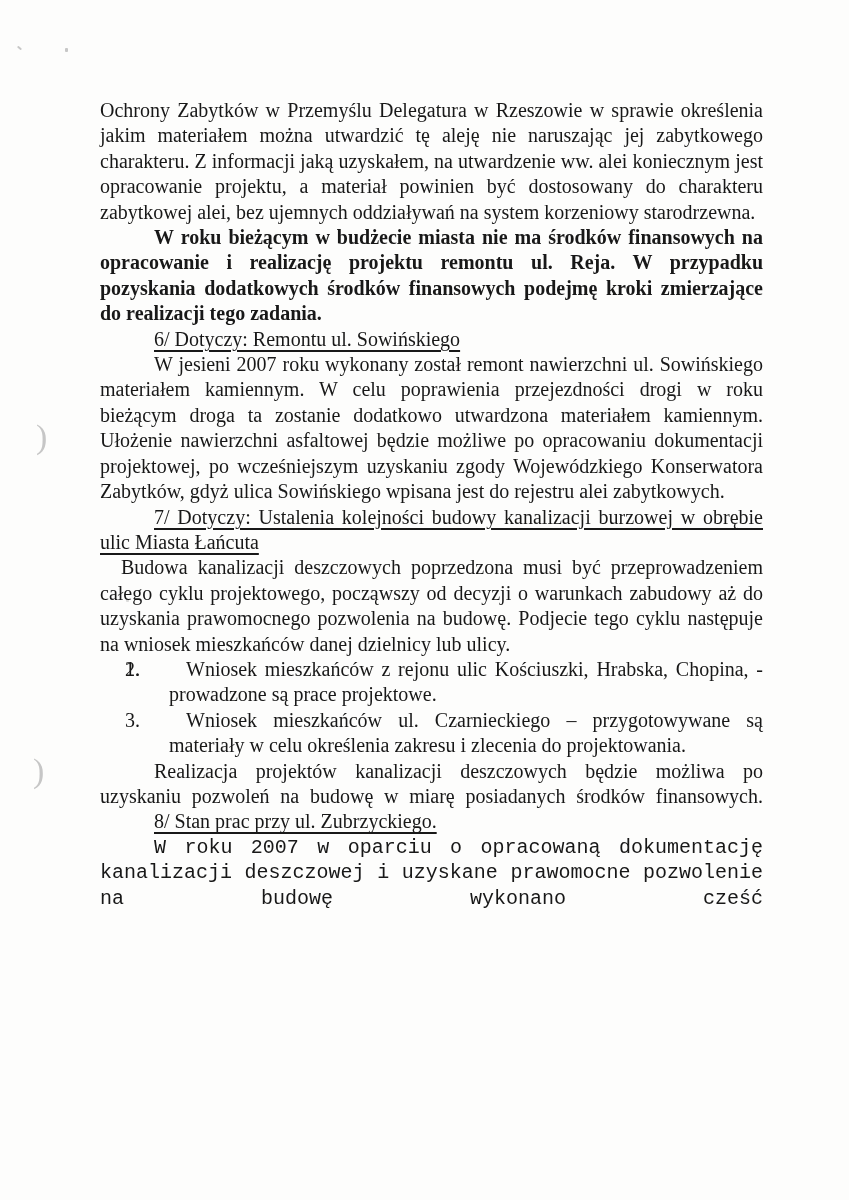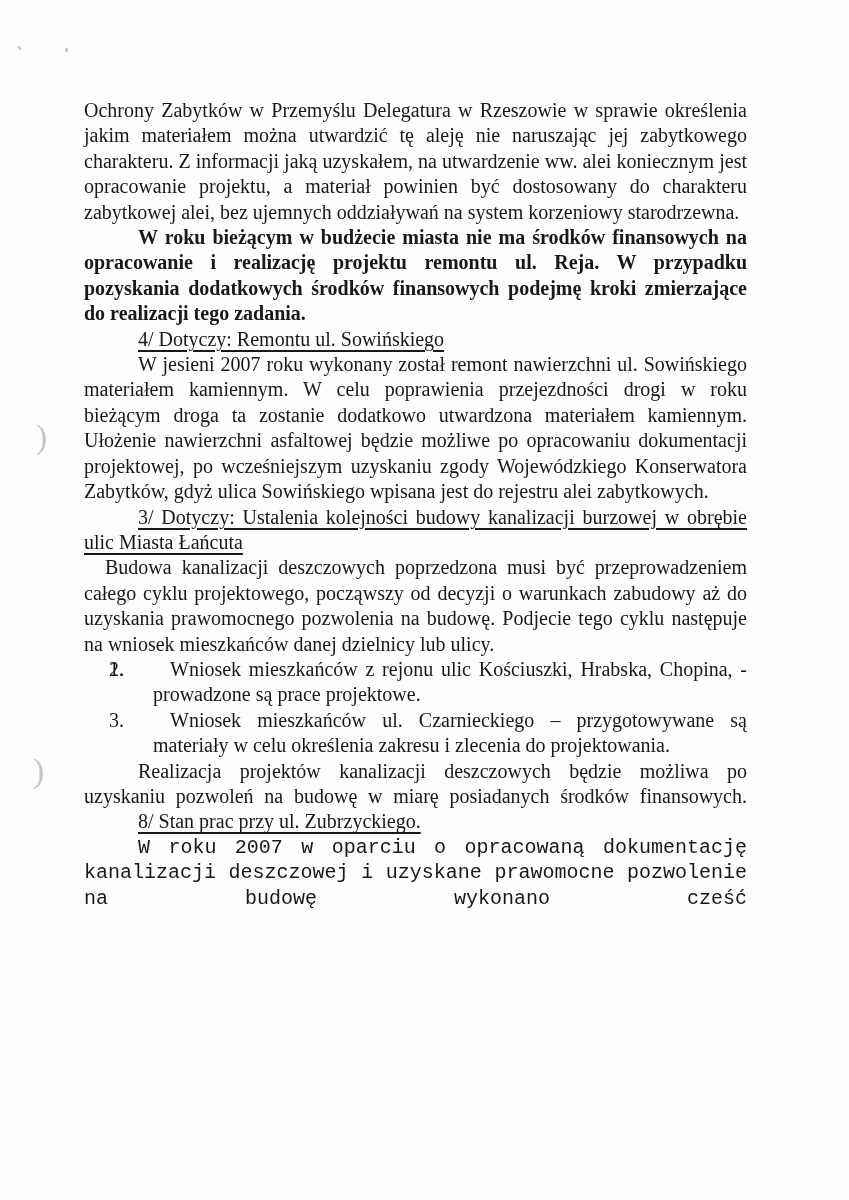--- a/index.html
+++ b/index.html
@@ -11,21 +11,21 @@
     position: relative;
     width: 849px;
     height: 1200px;
     background: #fdfdfc;
     overflow: hidden;
     font-family: "Liberation Serif", "DejaVu Serif", serif;
     color: #181818;
   }
   .text-block {
     position: absolute;
-    left: 84px;
+    left: 100px;
     top: 98px;
     width: 663px;
     font-size: 20px;
     line-height: 25.4px;
     text-align: justify;
     hyphens: none;
     -webkit-hyphens: none;
   }
   .text-block p { margin: 0; }
   .para.indent       { text-indent: 54px; }
@@ -96,25 +96,25 @@
 
   <div class="margin-mark mark-1">)</div>
   <div class="margin-mark mark-2">)</div>
 
   <div class="text-block">
 
     <p class="para no-indent">Ochrony Zabytków w Przemyślu Delegatura w Rzeszowie w sprawie określenia jakim materiałem można utwardzić tę aleję nie naruszając jej zabytkowego charakteru. Z informacji jaką uzyskałem, na utwardzenie ww. alei koniecznym jest opracowanie projektu, a materiał powinien być dostosowany do charakteru zabytkowej alei, bez ujemnych oddziaływań na system korzeniowy starodrzewna.</p>
 
     <p class="para indent mt-blank-sm">W roku bieżącym w budżecie miasta nie ma środków finansowych na opracowanie i realizację projektu remontu ul. Reja. W przypadku pozyskania dodatkowych środków finansowych podejmę kroki zmierzające do realizacji tego zadania.</p>
 
-    <p class="heading mt-h6">4/ Dotyczy: Remontu ul. Sowińskiego</p>
+    <p class="heading mt-h6">6/ Dotyczy: Remontu ul. Sowińskiego</p>
 
     <p class="para indent mt-blank">W jesieni 2007 roku wykonany został remont nawierzchni ul. Sowińskiego materiałem kamiennym. W celu poprawienia przejezdności drogi w roku bieżącym droga ta zostanie dodatkowo utwardzona materiałem kamiennym. Ułożenie nawierzchni asfaltowej będzie możliwe po opracowaniu dokumentacji projektowej, po wcześniejszym uzyskaniu zgody Wojewódzkiego Konserwatora Zabytków, gdyż ulica Sowińskiego wpisana jest do rejestru alei zabytkowych.</p>
 
-    <p class="heading mt-h7">3/ Dotyczy: Ustalenia kolejności budowy kanalizacji burzowej w obrębie ulic Miasta Łańcuta</p>
+    <p class="heading mt-h7">7/ Dotyczy: Ustalenia kolejności budowy kanalizacji burzowej w obrębie ulic Miasta Łańcuta</p>
 
     <p class="para small-indent mt-blank">Budowa kanalizacji deszczowych poprzedzona musi być przeprowadzeniem całego cyklu projektowego, począwszy od decyzji o warunkach zabudowy aż do uzyskania prawomocnego pozwolenia na budowę. Podjecie tego cyklu następuje na wniosek mieszkańców danej dzielnicy lub ulicy.</p>
 
     <div class="num-list mt-list">
       <div class="list-item">
         <span class="num">1.</span>
       </div>
       <div class="list-item">
         <span class="num">2.</span>
         <span>Wniosek mieszkańców z rejonu ulic Kościuszki, Hrabska, Chopina, - prowadzone są prace projektowe.</span>

